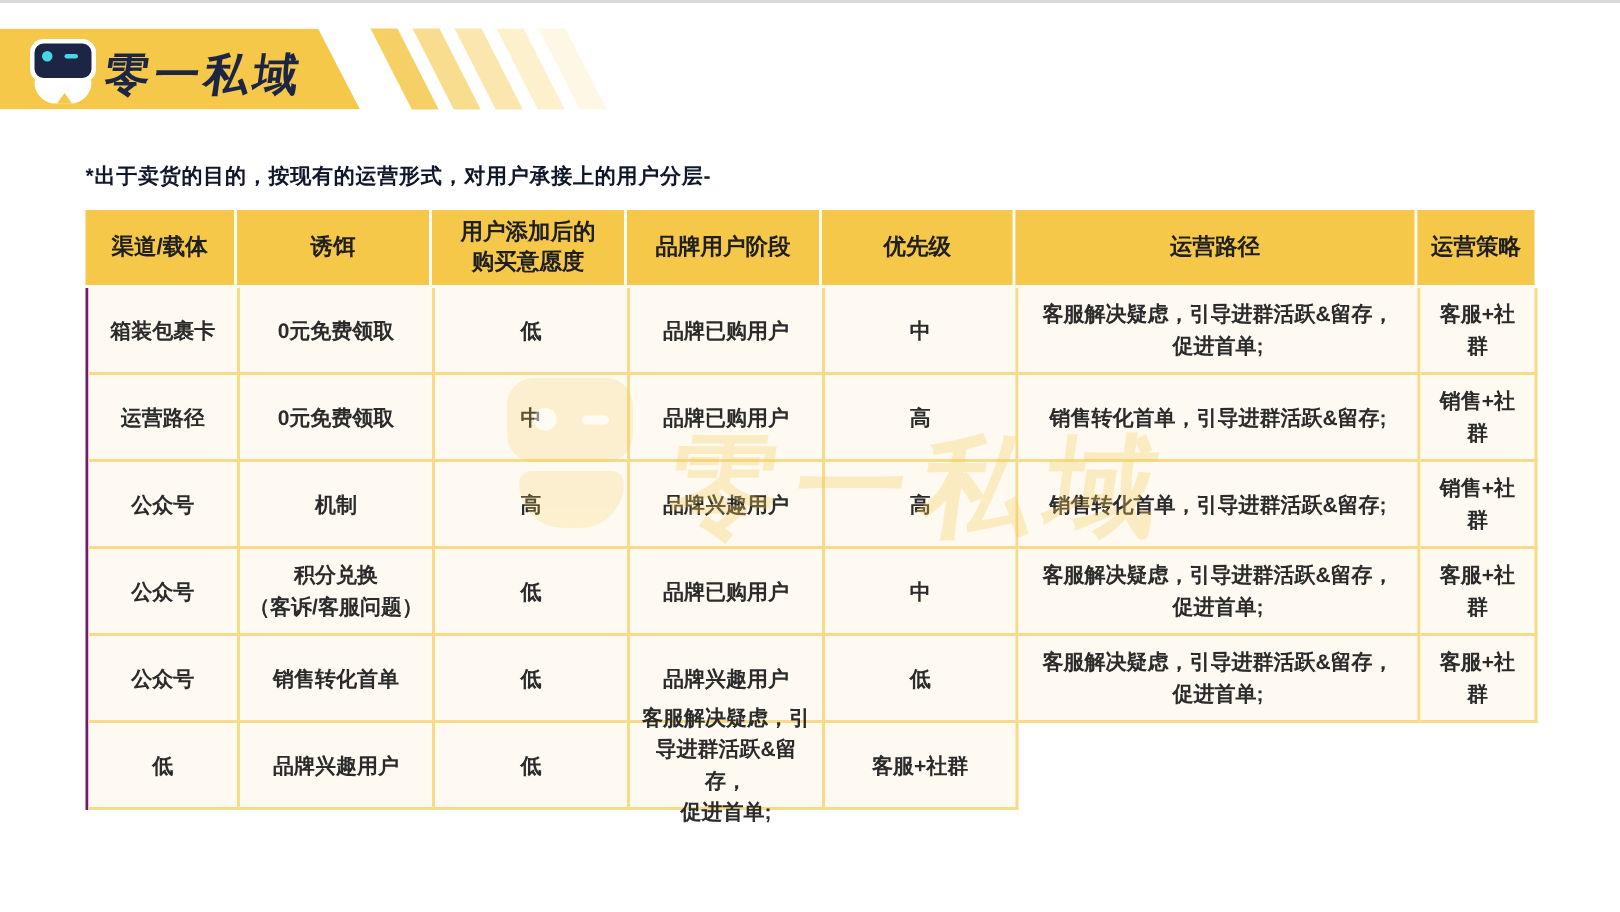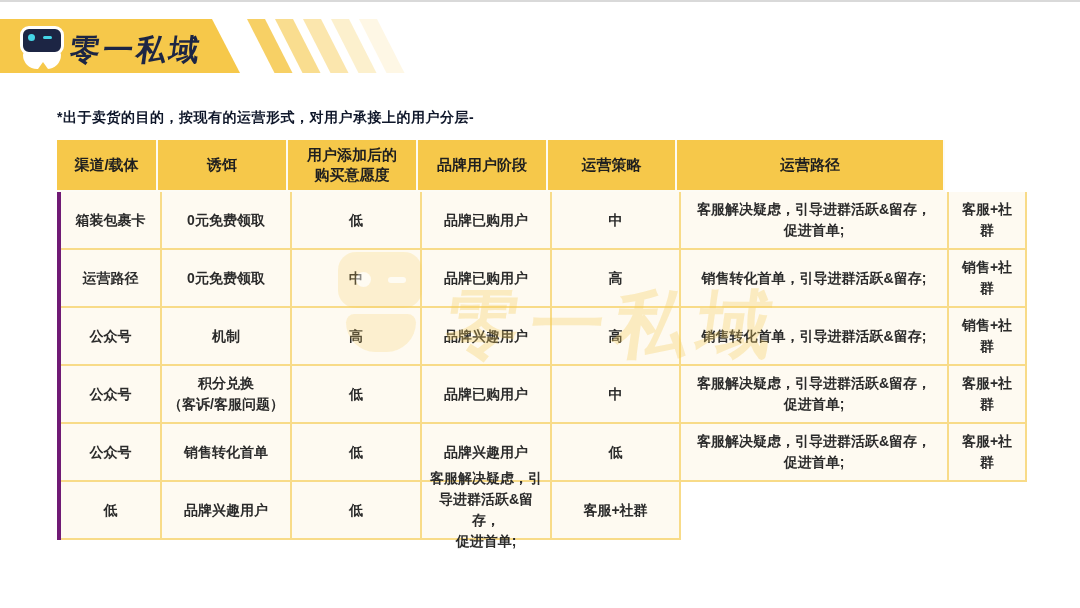--- a/index.html
+++ b/index.html
@@ -60,21 +60,21 @@
     grid-template-columns:101px 130px 130px 130px 129px 268px 78px;
   }
   .hcell{
     background:#F6C84A;height:52px;box-sizing:border-box;
     display:flex;align-items:center;justify-content:center;text-align:center;
     font-size:15px;font-weight:700;color:#1f1f1f;line-height:1.35;
     border-right:2px solid #FDFBF4;border-bottom:2px solid #FDFBF4;
     white-space:pre-line;
   }
   .hcell:nth-child(7){border-right:none;}
-  .tbody{border-left:4px solid #701a75;}
+  .tbody{border-left:2px solid #701a75;}
   .cell{
     background:#FEFAF1;height:58px;box-sizing:border-box;
     display:flex;align-items:center;justify-content:center;text-align:center;
     font-size:14px;font-weight:600;color:#2b2b2b;line-height:1.5;
     border-right:2px solid #F8DB88;border-bottom:2px solid #F8DB88;
     white-space:pre-line;padding:2px 6px;
   }
 
   
   .watermark{position:absolute;left:0;top:0;width:1080px;height:608px;pointer-events:none;z-index:5;}
@@ -115,22 +115,23 @@
 
 <p class="note">*出于卖货的目的，按现有的运营形式，对用户承接上的用户分层-</p>
 
 <div class="table-wrap">
   <div class="thead" id="thead">
       <div class="hcell">渠道/载体</div>
       <div class="hcell">诱饵</div>
       <div class="hcell">用户添加后的
 购买意愿度</div>
       <div class="hcell">品牌用户阶段</div>
+      <div class="hcell">优先级</div>
+      <div class="hcell">运营路径</div>
       <div class="hcell">运营策略</div>
-      <div class="hcell">运营路径</div>
     </div>
   <div class="tbody" id="tbody">
       <div class="cell">箱装包裹卡</div>
       <div class="cell">0元免费领取</div>
       <div class="cell">低</div>
       <div class="cell">品牌已购用户</div>
       <div class="cell">中</div>
       <div class="cell">客服解决疑虑，引导进群活跃&amp;留存，
 促进首单;</div>
       <div class="cell">客服+社群</div>

